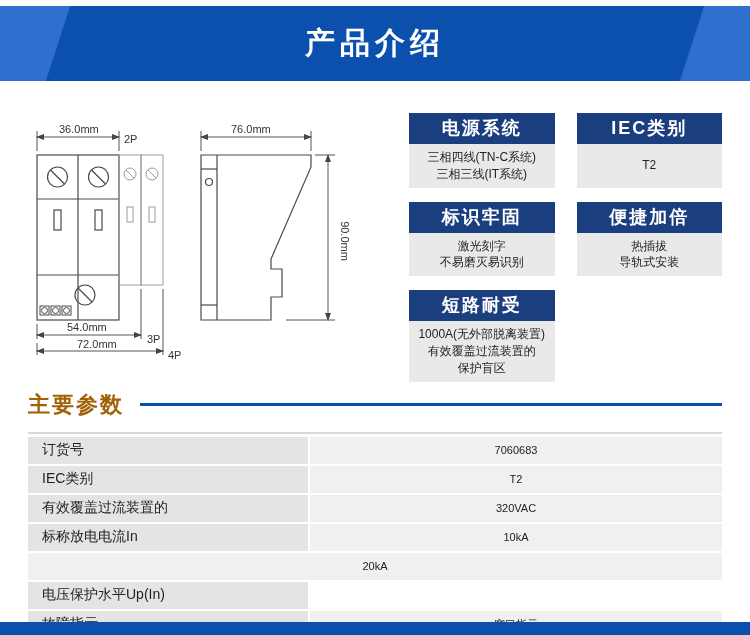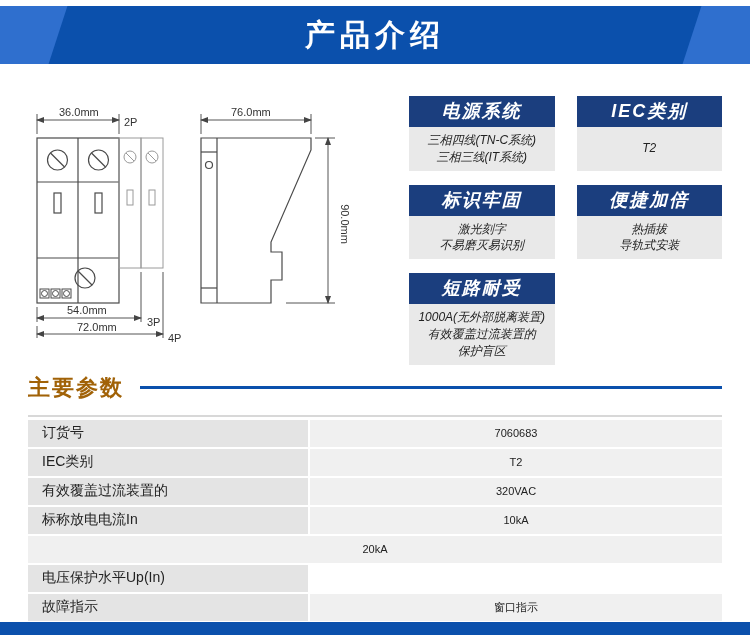--- a/index.html
+++ b/index.html
@@ -3,42 +3,41 @@
 <meta charset="utf-8">
 <style>
   * { margin:0; padding:0; box-sizing:border-box; }
   html,body { background:#ffffff; }
   body {
     width:750px; height:635px; overflow:hidden; position:relative;
     font-family:"Liberation Sans","DejaVu Sans",sans-serif; color:#222;
   }
   
   .banner {
-    position:relative; height:58px; margin-top:6px;
+    position:relative; height:75px; margin-top:6px;
     background:#0b50ac; overflow:hidden;
     display:flex; align-items:center; justify-content:center;
   }
   .banner::before, .banner::after {
     content:""; position:absolute; top:-4px; bottom:-4px; width:78px;
     background:#2f6fce; transform:skewX(-18deg);
   }
   .banner::before { left:-20px; }
   .banner::after  { right:-20px; }
   .banner h1 {
     position:relative; z-index:1; color:#fff; font-size:30px;
     font-weight:bold; letter-spacing:5px;
   }
   
   .content-top { display:flex; padding:26px 28px 0 25px; }
   .drawing { width:380px; flex:none; }
   .features {
     flex:1; margin-top:6px; margin-left:4px;
     display:grid; grid-template-columns:1fr 1fr; gap:14px 22px;
     align-content:start;
-    font-style:italic;
   }
   .feature-card { display:flex; flex-direction:column; }
   .feature-header {
     background:#1b3e7e; color:#fff; text-align:center;
     font-size:18px; font-weight:bold; letter-spacing:2px;
     padding:5px 0; line-height:21px;
   }
   .feature-body {
     background:#e9e9e9; flex:1; padding:5px 3px;
     display:flex; flex-direction:column; justify-content:center; align-items:center;

